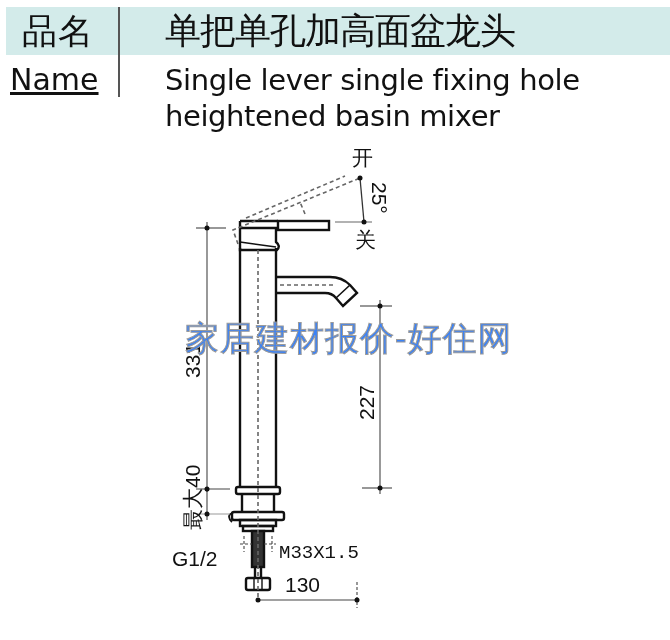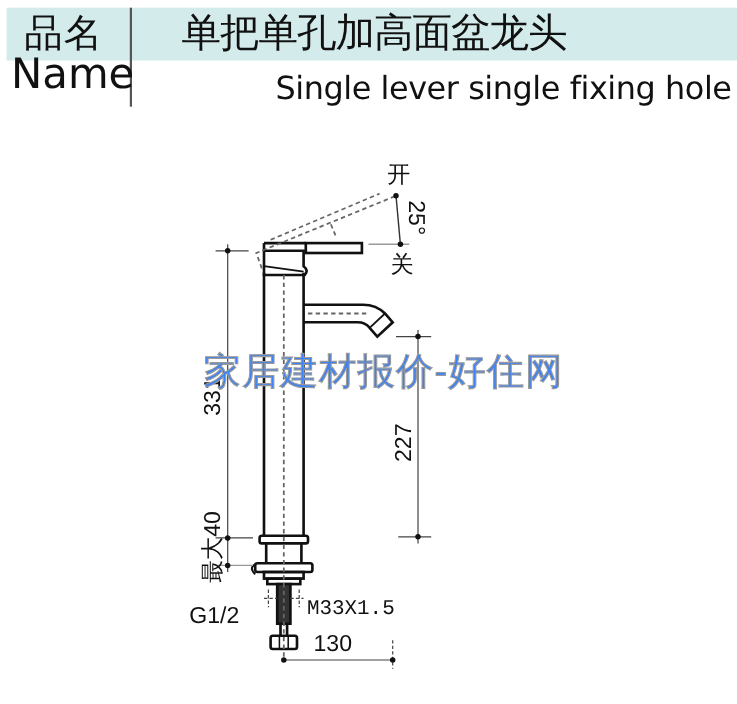--- a/index.html
+++ b/index.html
@@ -2,38 +2,39 @@
 <html><head>
 <meta charset="utf-8">
 <style>
   html, body { margin: 0; padding: 0; background: #ffffff; }
   body { width: 670px; height: 640px; position: relative; overflow: hidden;
          font-family: "DejaVu Sans", "Liberation Sans", sans-serif; color: #111; }
   .band { position: absolute; left: 6px; top: 7px; width: 664px; height: 48px; background: #d3ebea; }
   .divider { position: absolute; left: 118px; top: 7px; width: 2px; height: 90px; background: #555; }
   .lbl-cn { position: absolute; left: 22px; top: 12px; font-size: 35px; line-height: 38px; letter-spacing: 1px; }
   .val-cn { position: absolute; left: 165px; top: 12px; font-size: 36px; line-height: 38px; letter-spacing: -1px; }
-  .lbl-en { position: absolute; left: 10px; top: 49px; font-size: 38px; line-height: 36px; }
-  .val-en { position: absolute; left: 165px; top: 62px; font-size: 29px; line-height: 36px; width: 500px; letter-spacing: -0.4px; text-align: right; }
+  .lbl-en { position: absolute; left: 10px; top: 62px; font-size: 30px; line-height: 36px; text-decoration: underline; }
+  .val-en { position: absolute; left: 165px; top: 62px; font-size: 29px; line-height: 36px; width: 500px; letter-spacing: -0.4px; }
   svg.drawing { position: absolute; left: 0; top: 0; }
   .dimtxt { font-family: "Liberation Sans", sans-serif; font-size: 21px; fill: #111; }
   .mono { font-family: "Liberation Mono", monospace; font-size: 19px; fill: #111; }
   .watermark { position: absolute; left: 185px; top: 318px; font-size: 34px; line-height: 40px; color: #3b82f6;
                -webkit-text-stroke: 1px #9a9a9a; letter-spacing: 1px; font-family: "DejaVu Serif", serif; }
 </style>
 </head>
 <body>
 
 <div class="band"></div>
 <div class="divider"></div>
 <div class="lbl-cn">品名</div>
 <div class="val-cn">单把单孔加高面盆龙头</div>
 <div class="lbl-en">Name</div>
 <div class="val-en">
   <div>Single lever single fixing hole</div>
+  <div>heightened basin mixer</div>
 </div>
 
 <svg class="drawing" width="670" height="640" viewBox="0 0 670 640">
   <g stroke="#111" fill="none" stroke-width="2.4">
 
     <line x1="240" y1="248" x2="240" y2="487"></line>
     <line x1="276" y1="248" x2="276" y2="487"></line>
 
     <path d="M240 228 L276 228 L276 242 Q281 246 277 250 L240 250 Z"></path>
     <line x1="240" y1="242" x2="276" y2="247" stroke-width="1.6"></line>

